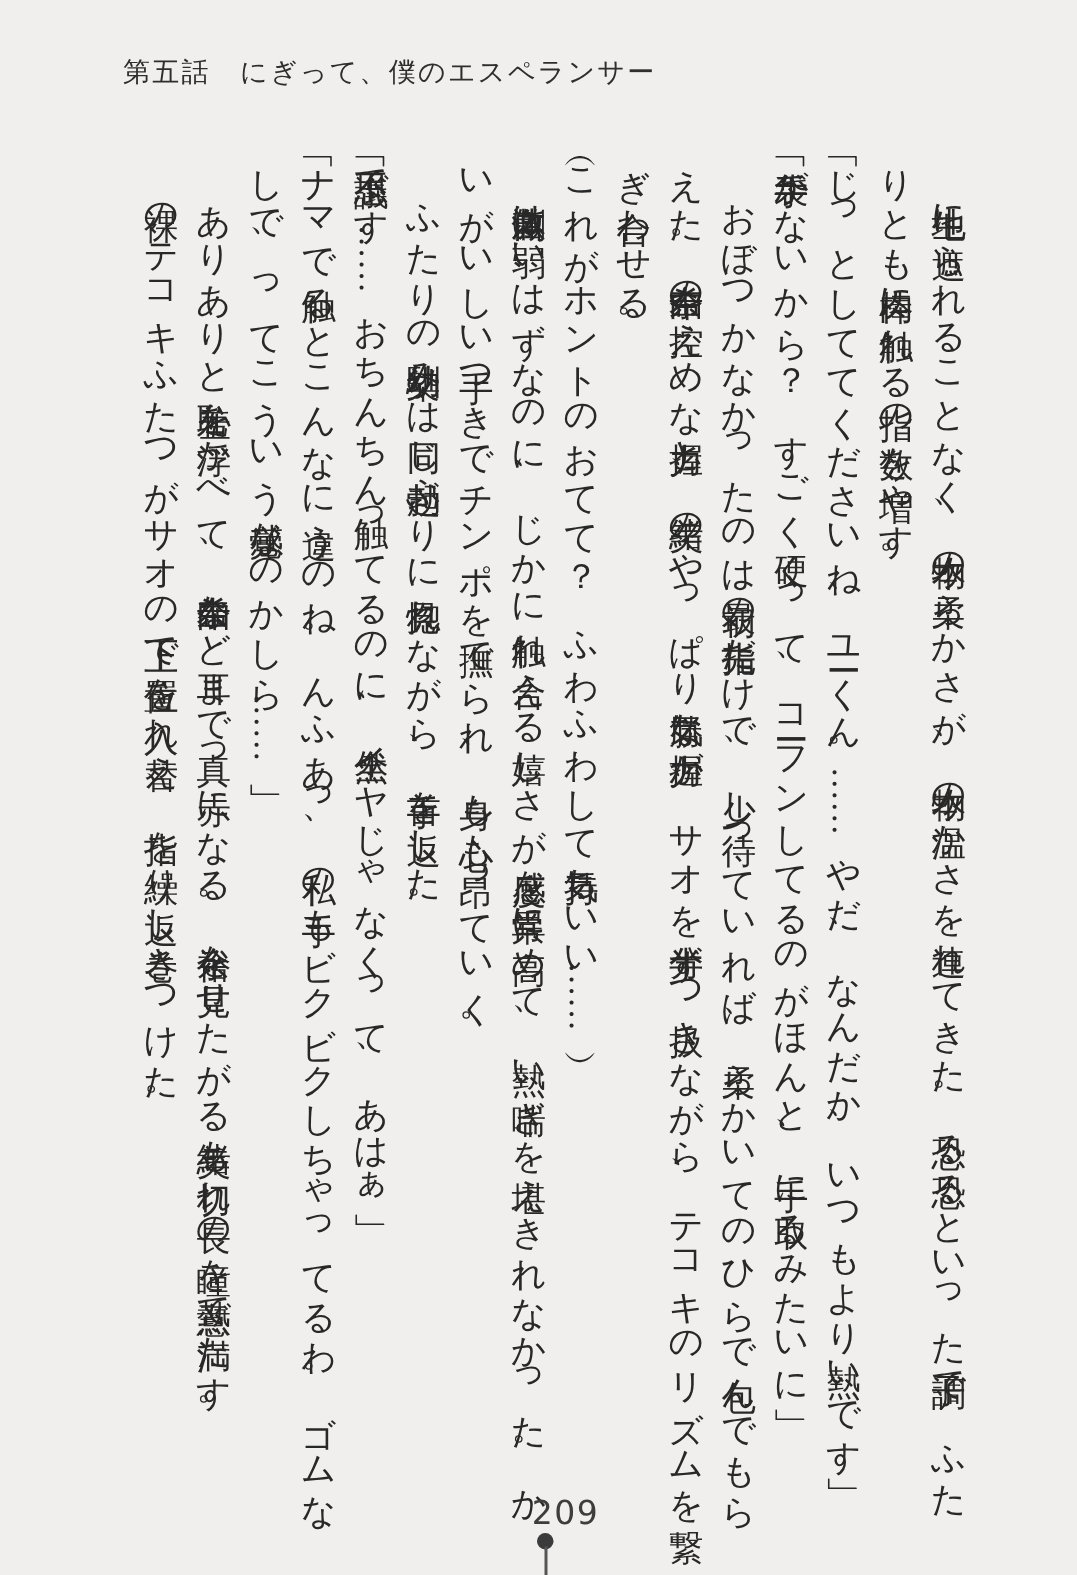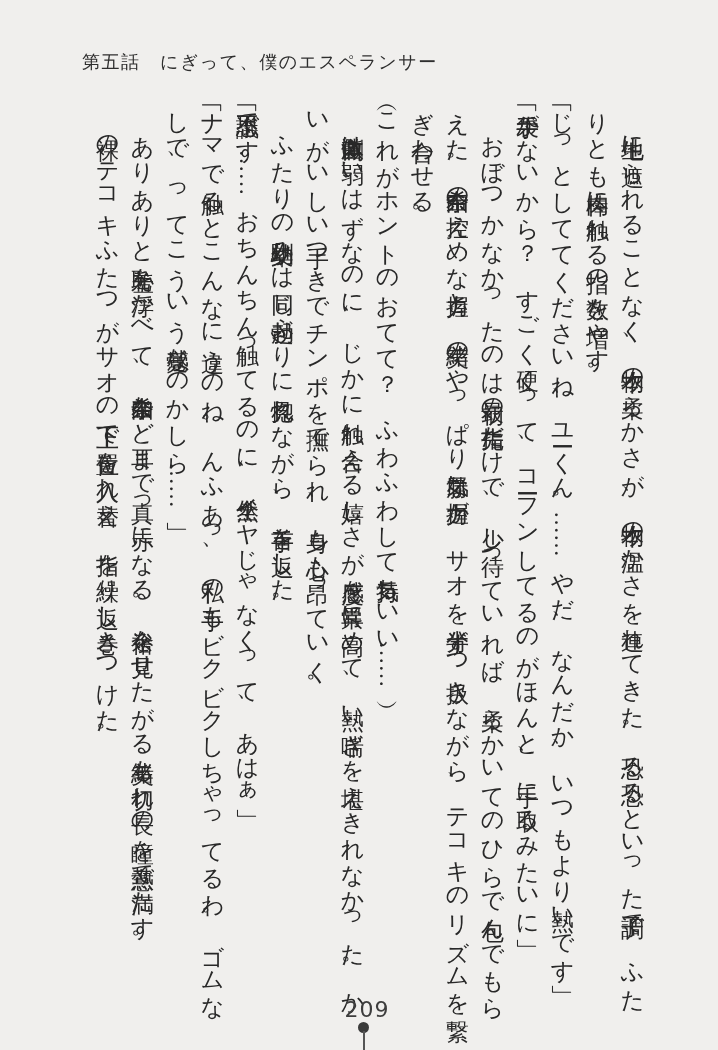--- a/index.html
+++ b/index.html
@@ -14,21 +14,21 @@
     background: #f0efed;
     font-family: "Liberation Serif", serif;
   }
   .page {
     position: absolute;
     inset: 0;
   }
   .chapter-header {
     position: absolute;
     left: 82px;
-    top: 50px;
+    top: 36px;
     font-size: 18px;
     letter-spacing: 1.5px;
     color: #2e2e2e;
     white-space: nowrap;
   }
   .text-body {
     position: absolute;
     top: 97px;
     right: 68px;
     width: 600px;
@@ -41,21 +41,21 @@
   }
   .text-body p {
     margin: 0;
     padding: 0;
   }
   .text-body p.indent {
     text-indent: 1em;
   }
   .page-number {
     position: absolute;
-    left: 319px;
+    left: 329px;
     top: 997px;
     width: 96px;
     text-align: center;
     font-family: "DejaVu Sans", sans-serif;
     font-size: 22px;
     letter-spacing: 1px;
     color: #3d3d3d;
   }
   .pin-dot {
     position: absolute;

